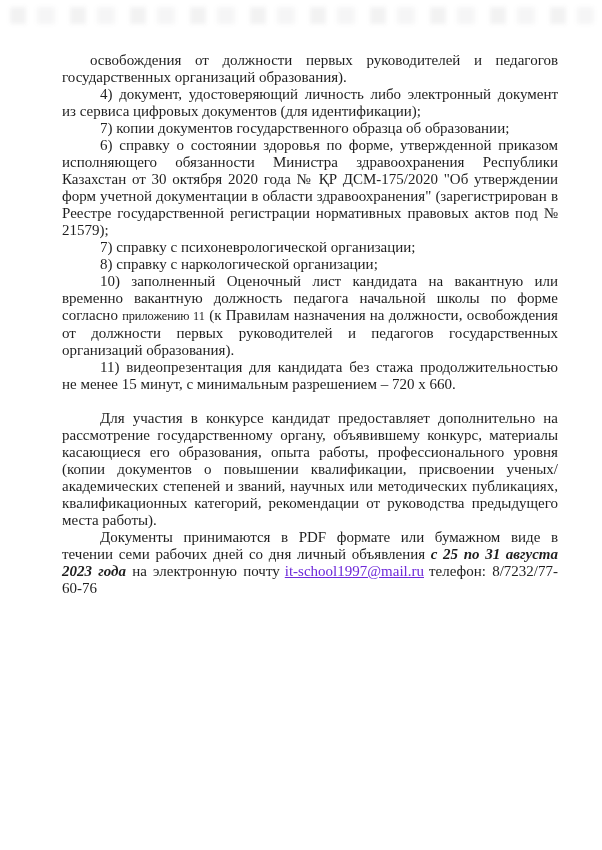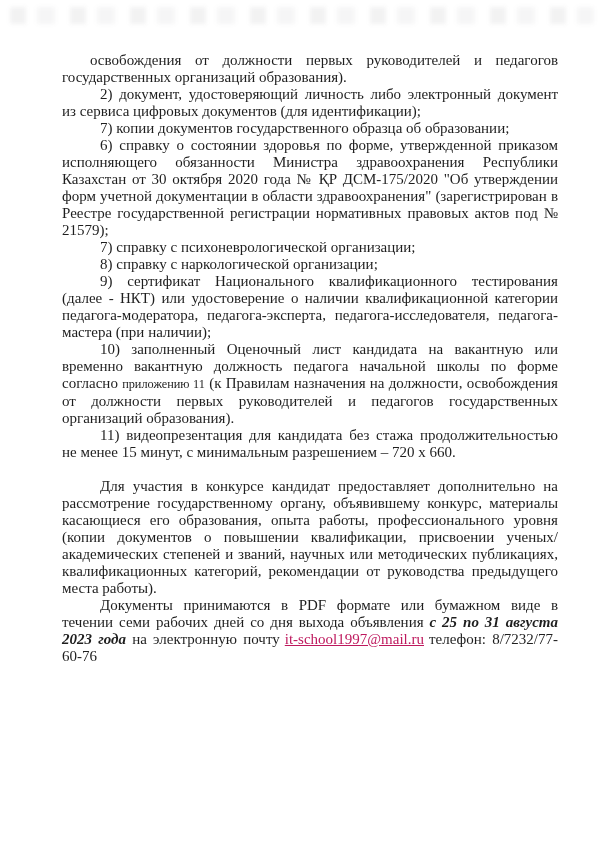--- a/index.html
+++ b/index.html
@@ -45,54 +45,53 @@
   }
   .indent { text-indent: 38px; }
   .justify-all {
     text-align: justify;
     text-align-last: justify;
     margin-left: 28px;
   }
   .small { font-size: 12.3px; margin-top: 24px; }
   .bi { font-weight: bold; font-style: italic; }
   a.email {
-    color: #be185d;
+    color: #6d28d9;
     text-decoration: underline;
   }
   .gap-left { padding-left: 5px; }
   .spacer { height: 17px; }
 </style>
 </head>
 <body>
 
 <div class="bleed"></div>
 
 <main class="doc">
 
   <div class="justify-all">освобождения от должности первых руководителей и педагогов</div>
 
   <p>государственных организаций образования).</p>
 
-  <p class="indent">2) документ, удостоверяющий личность либо электронный документ из сервиса цифровых документов (для идентификации);</p>
+  <p class="indent">4) документ, удостоверяющий личность либо электронный документ из сервиса цифровых документов (для идентификации);</p>
 
 
   <p class="indent">7) копии документов государственного образца об образовании;</p>
 
 
   <p class="indent">6) справку о состоянии здоровья по форме, утвержденной приказом исполняющего обязанности Министра здравоохранения Республики Казахстан от 30 октября 2020 года № ҚР ДСМ-175/2020 "Об утверждении форм учетной документации в области здравоохранения" (зарегистрирован в Реестре государственной регистрации нормативных правовых актов под № 21579);</p>
 
   <p class="indent">7) справку с психоневрологической организации;</p>
 
   <p class="indent">8) справку с наркологической организации;</p>
 
-  <p class="indent">9) сертификат Национального квалификационного тестирования (далее - НКТ) или удостоверение о наличии квалификационной категории педагога-модератора, педагога-эксперта, педагога-исследователя, педагога-мастера (при наличии);</p>
 
   <p class="indent"><span>10) заполненный Оценочный лист кандидата на вакантную или временно вакантную должность педагога начальной школы по форме согласно </span><span class="small">приложению 11</span><span> (к Правилам назначения на должности, освобождения от должности первых руководителей и педагогов государственных организаций образования).</span></p>
 
   <p class="indent">11) видеопрезентация для кандидата без стажа продолжительностью не менее 15 минут, с минимальным разрешением – 720 х 660.</p>
 
   <div class="spacer"></div>
 
   <p class="indent">Для участия в конкурсе кандидат предоставляет дополнительно на рассмотрение государственному органу, объявившему конкурс, материалы касающиеся его образования, опыта работы, профессионального уровня (копии документов о повышении квалификации, присвоении ученых/академических степеней и званий, научных или методических публикациях, квалификационных категорий, рекомендации от руководства предыдущего места работы).</p>
 
-  <p class="indent"><span>Документы принимаются в PDF формате или бумажном виде в течении семи рабочих дней со дня выхода объявления </span><span class="bi">с 25 по 31 августа 2023 года</span><span> на электронную почту</span><a class="email gap-left" href="#">it-school1997@mail.ru</a><span class="gap-left">телефон: 8/7232/77-60-76</span></p>
+  <p class="indent"><span>Документы принимаются в PDF формате или бумажном виде в течении семи рабочих дней со дня личный объявления </span><span class="bi">с 25 по 31 августа 2023 года</span><span> на электронную почту</span><a class="email gap-left" href="#">it-school1997@mail.ru</a><span class="gap-left">телефон: 8/7232/77-60-76</span></p>
 
 </main>
 
 </body></html>

